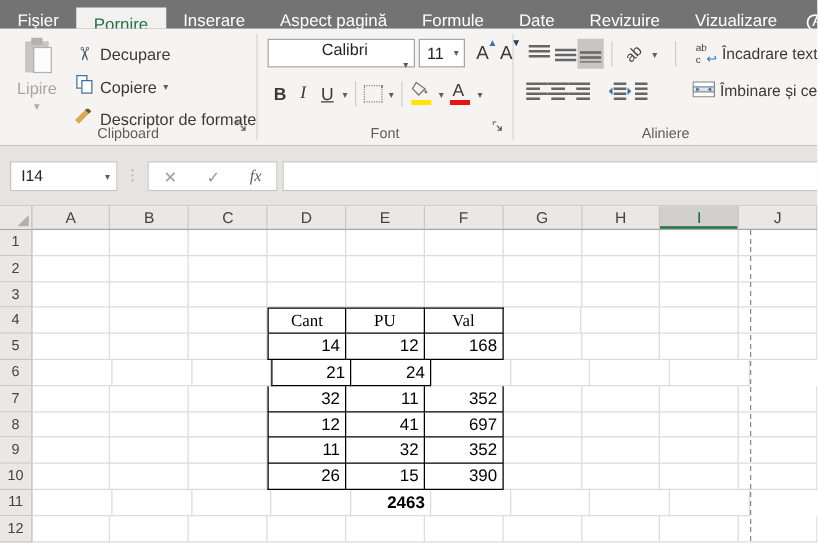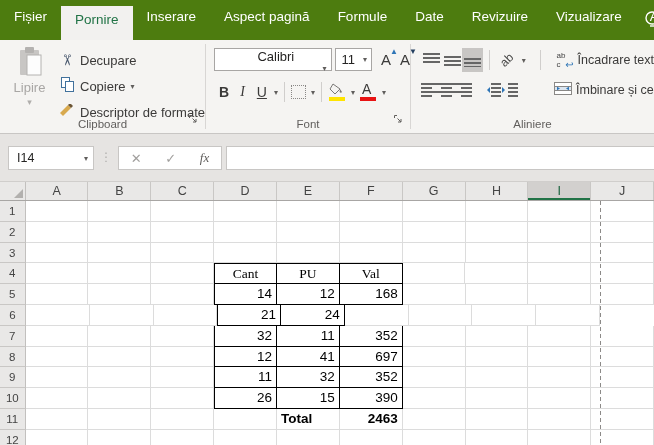--- a/index.html
+++ b/index.html
@@ -1,20 +1,20 @@
 <!DOCTYPE html>
 <html><head>
 <meta charset="utf-8">
 <style>
   * { margin:0; padding:0; box-sizing:border-box; }
   body { font-family:"Liberation Sans", sans-serif; }
   .app { width:654px; height:445px; overflow:hidden; position:relative; background:#fff; }
 
   
-  .tabbar { height:40px; background:#4d7c0f; display:flex; align-items:stretch; position:relative; overflow:hidden; }
+  .tabbar { height:23px; background:#737373; display:flex; align-items:stretch; position:relative; overflow:hidden; }
   .tab { color:#fff; font-size:13.5px; padding:0 14px; line-height:33px; cursor:default; white-space:nowrap; }
   .tab.active { background:#f2f1ef; color:#217346; margin-top:6px; line-height:27px; }
   .bulb { position:absolute; right:-9px; top:8px; }
 
   
   .ribbon { height:94px; background:#f5f4f2; border-bottom:1px solid #c8c6c4; display:flex; position:relative; }
   .group { position:relative; height:100%; }
   .gsep { width:1px; background:#d8d6d4; margin:4px 0 4px 0; }
   .group-label { position:absolute; bottom:3px; left:0; right:0; text-align:center; font-size:11.5px; color:#605e5c; }
   .launcher { position:absolute; bottom:5px; right:7px; cursor:pointer; }
@@ -454,21 +454,20 @@
           <div class="cell"></div>
           <div class="cell"></div>
           <div class="cell"></div>
         </div>
         <div class="row">
           <div class="rowhdr">11</div>
           <div class="cell"></div>
           <div class="cell"></div>
           <div class="cell"></div>
           <div class="cell"></div>
-          <div class="cell c-total-label">Total</div>
           <div class="cell c-total-value">2463</div>
           <div class="cell"></div>
           <div class="cell"></div>
           <div class="cell"></div>
           <div class="cell"></div>
         </div>
         <div class="row">
           <div class="rowhdr">12</div>
           <div class="cell"></div>
           <div class="cell"></div>

